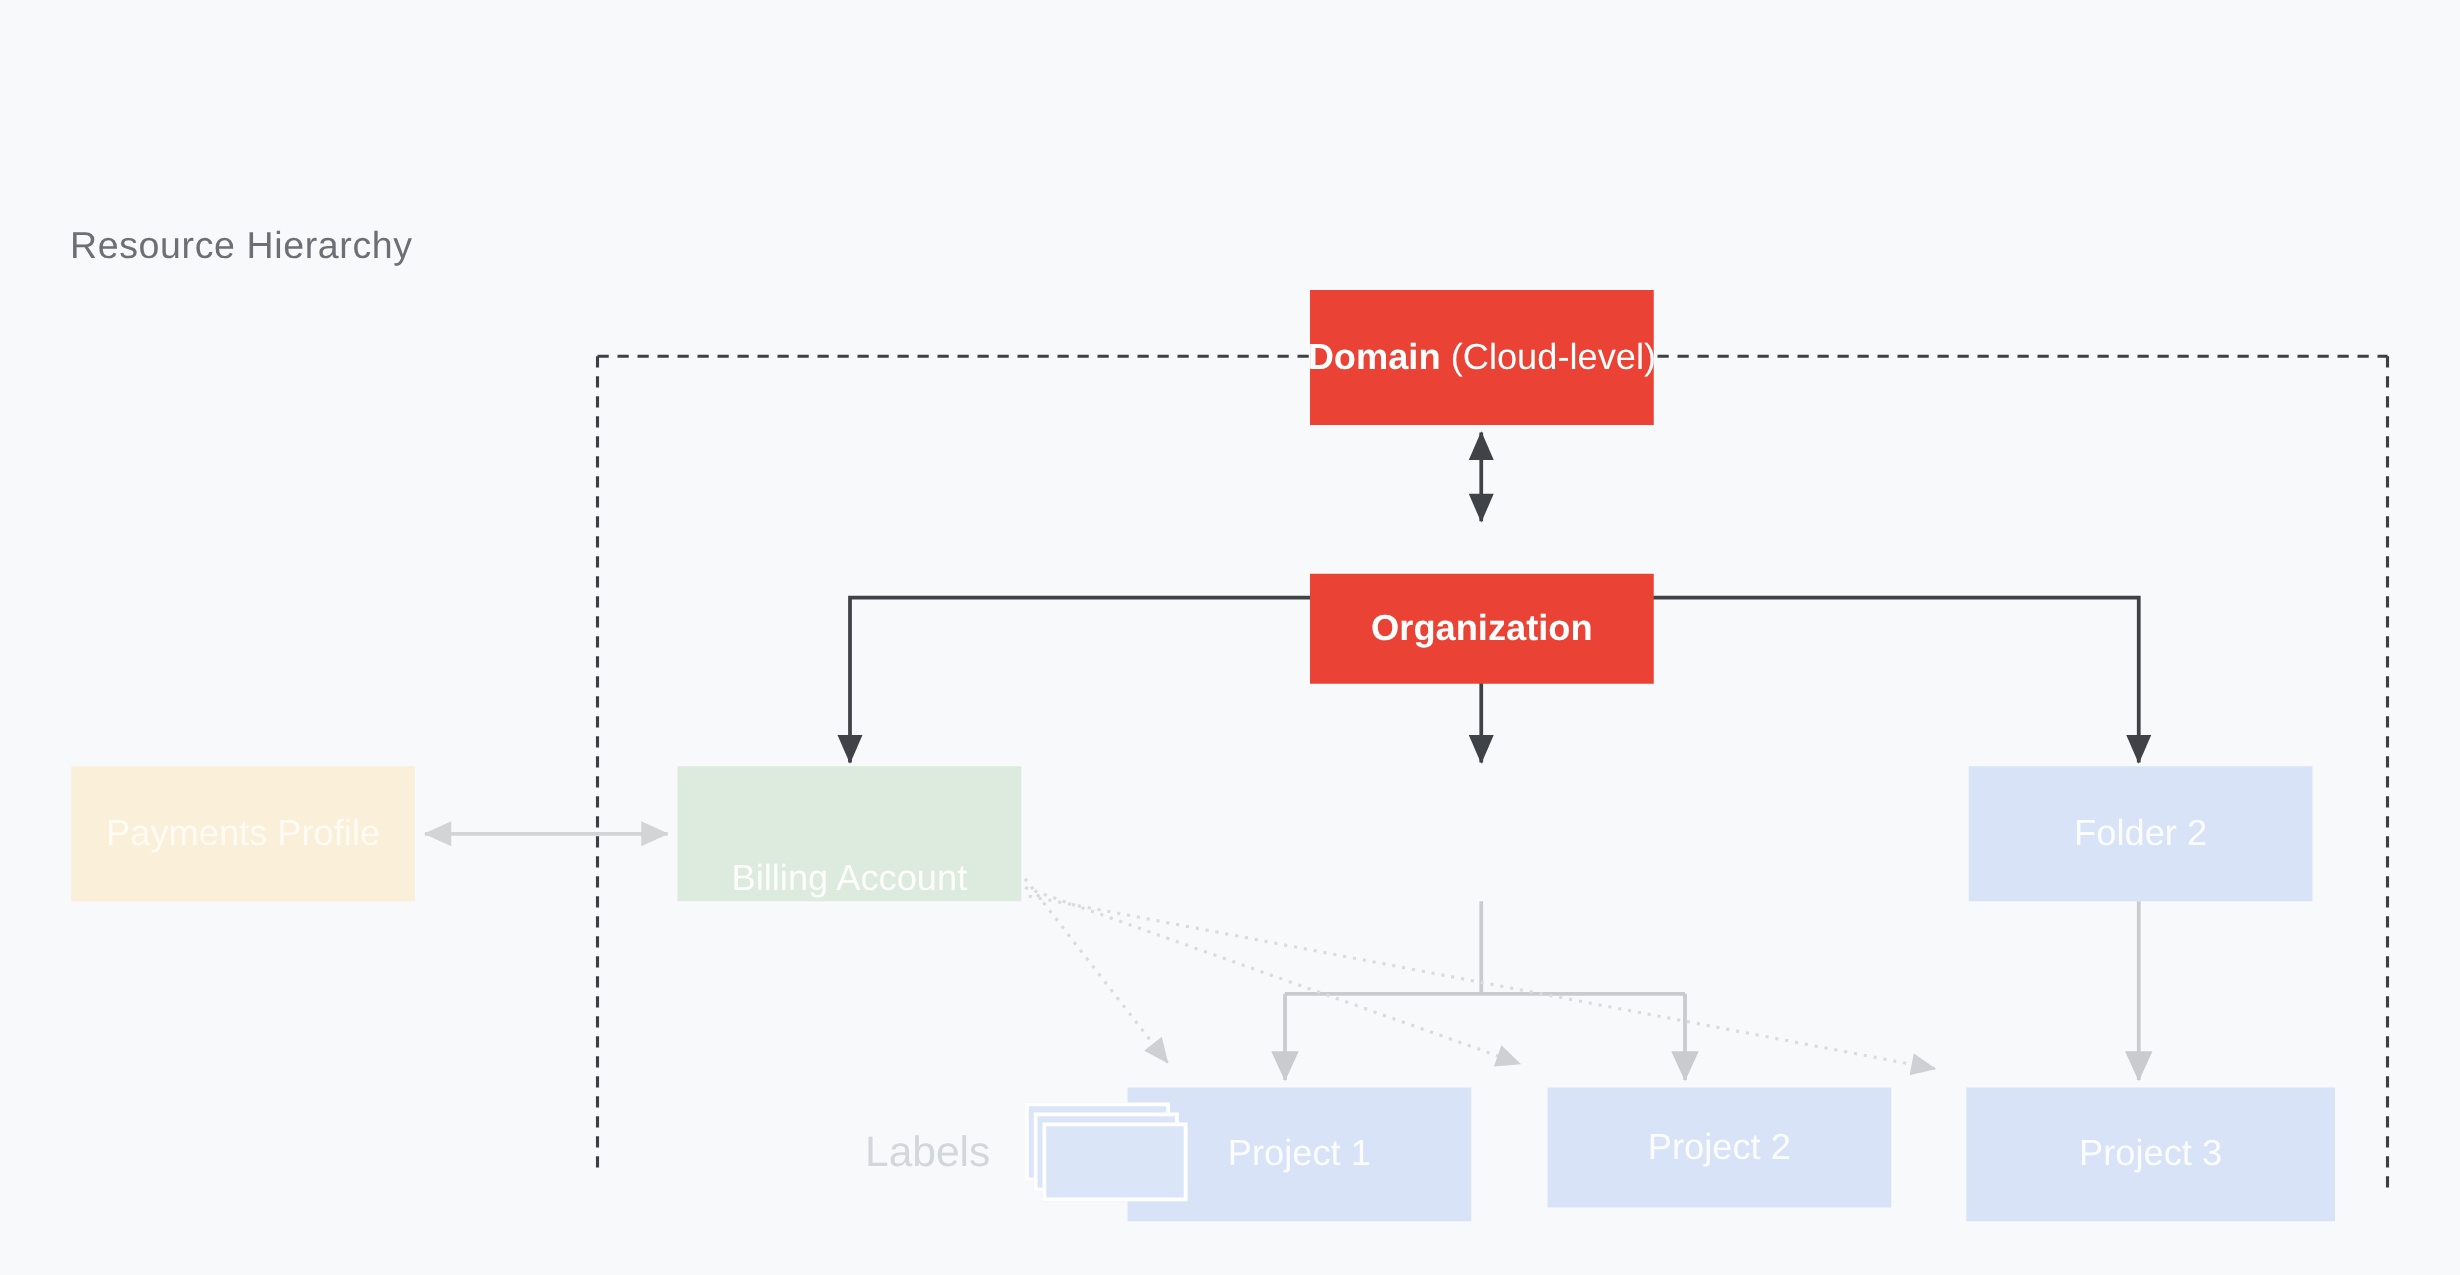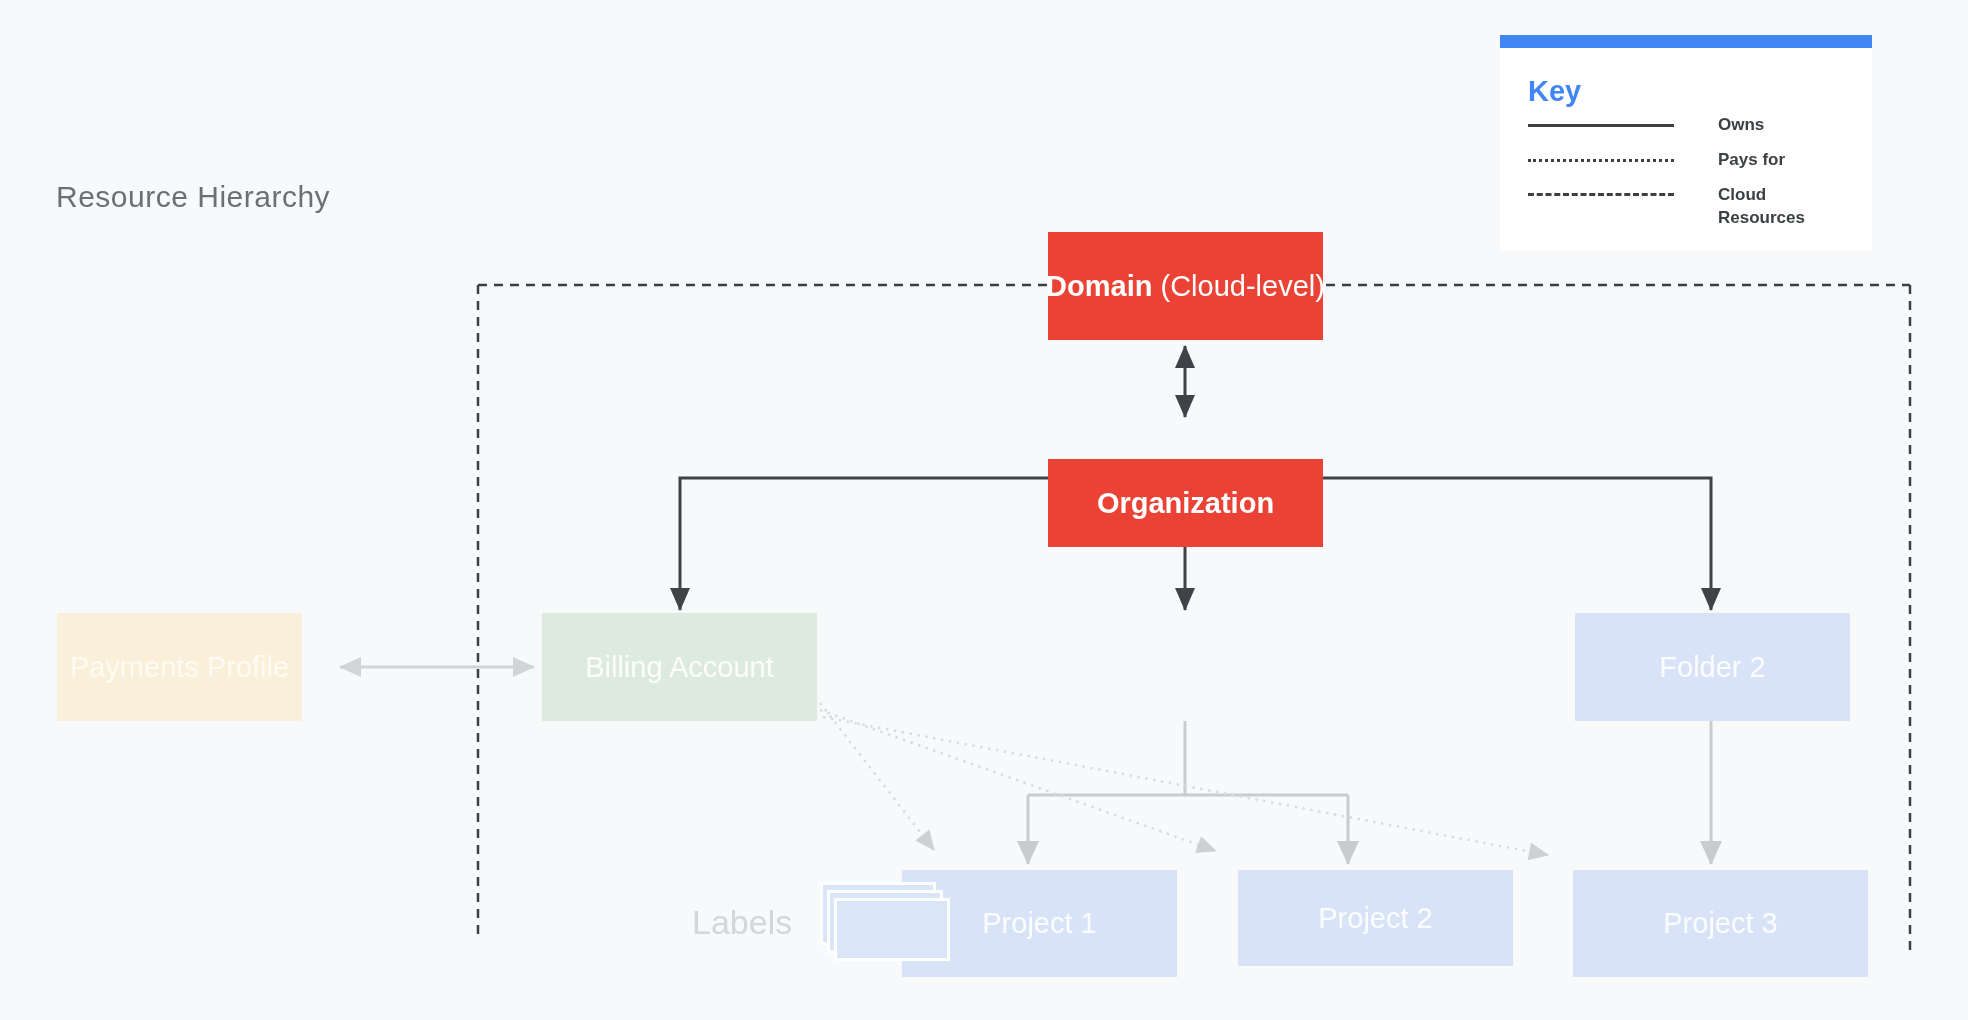--- a/index.html
+++ b/index.html
@@ -22,26 +22,26 @@
   .wires{position:absolute;left:0;top:0;z-index:1;}
   
   .node{
     position:absolute;z-index:2;
     display:flex;align-items:center;justify-content:center;
     font-size:29px;line-height:1.2;text-align:center;
     box-sizing:border-box;white-space:nowrap;
   }
   .node.red{background:#ea4335;color:#ffffff;}
   .node.blue{background:#d9e3f7;color:#fbfcfe;}
-  .node.green{background:#dcebdd;color:#fcfdfb;}
+  .node.green{background:#dcebdd;color:#fcfdfb;align-items:flex-end;}
   .node.cream{background:#faefd9;color:#fdfbf3;}
   .node .b{font-weight:700;}
   #n-domain       {left:1048px;top:232px;width:275px;height:108px;}
   #n-organization {left:1048px;top:423px;width:275px;height:88px;font-weight:700;margin-top:36px;}
-  #n-payments     {left:57px;  top:613px;width:245px;height:108px;}
+  #n-payments     {left:57px;  top:613px;width:275px;height:108px;}
   #n-billing      {left:542px; top:613px;width:275px;height:108px;}
   #n-folder1      {left:1047px;top:613px;width:275px;height:108px;}
   #n-folder2      {left:1575px;top:613px;width:275px;height:108px;}
   #n-project1     {left:902px; top:870px;width:275px;height:107px;}
   #n-project2     {left:1238px;top:870px;width:275px;height:96px;}
   #n-project3     {left:1573px;top:870px;width:295px;height:107px;}
   
   .cards{position:absolute;left:820px;top:882px;width:134px;height:82px;z-index:3;}
   .card{
     position:absolute;width:116px;height:63px;
@@ -164,32 +164,14 @@
     <span>Project 3</span>
   </div>
 
   <div class="caption">Labels</div>
   <div class="cards">
     <div class="card c1"></div>
     <div class="card c2"></div>
     <div class="card c3"></div>
   </div>
 
-  <div class="key-box">
-    <div class="key-bar"></div>
-    <div class="key-content">
-      <div class="key-title">Key</div>
-      <div class="key-row">
-        <div class="key-sample solid"></div>
-        <div class="key-label">Owns</div>
-      </div>
-      <div class="key-row">
-        <div class="key-sample dotted"></div>
-        <div class="key-label">Pays for</div>
-      </div>
-      <div class="key-row row3">
-        <div class="key-sample dashed"></div>
-        <div class="key-label wrap">Cloud Resources</div>
-      </div>
-    </div>
-  </div>
 
 </div>
 
 </body></html>

